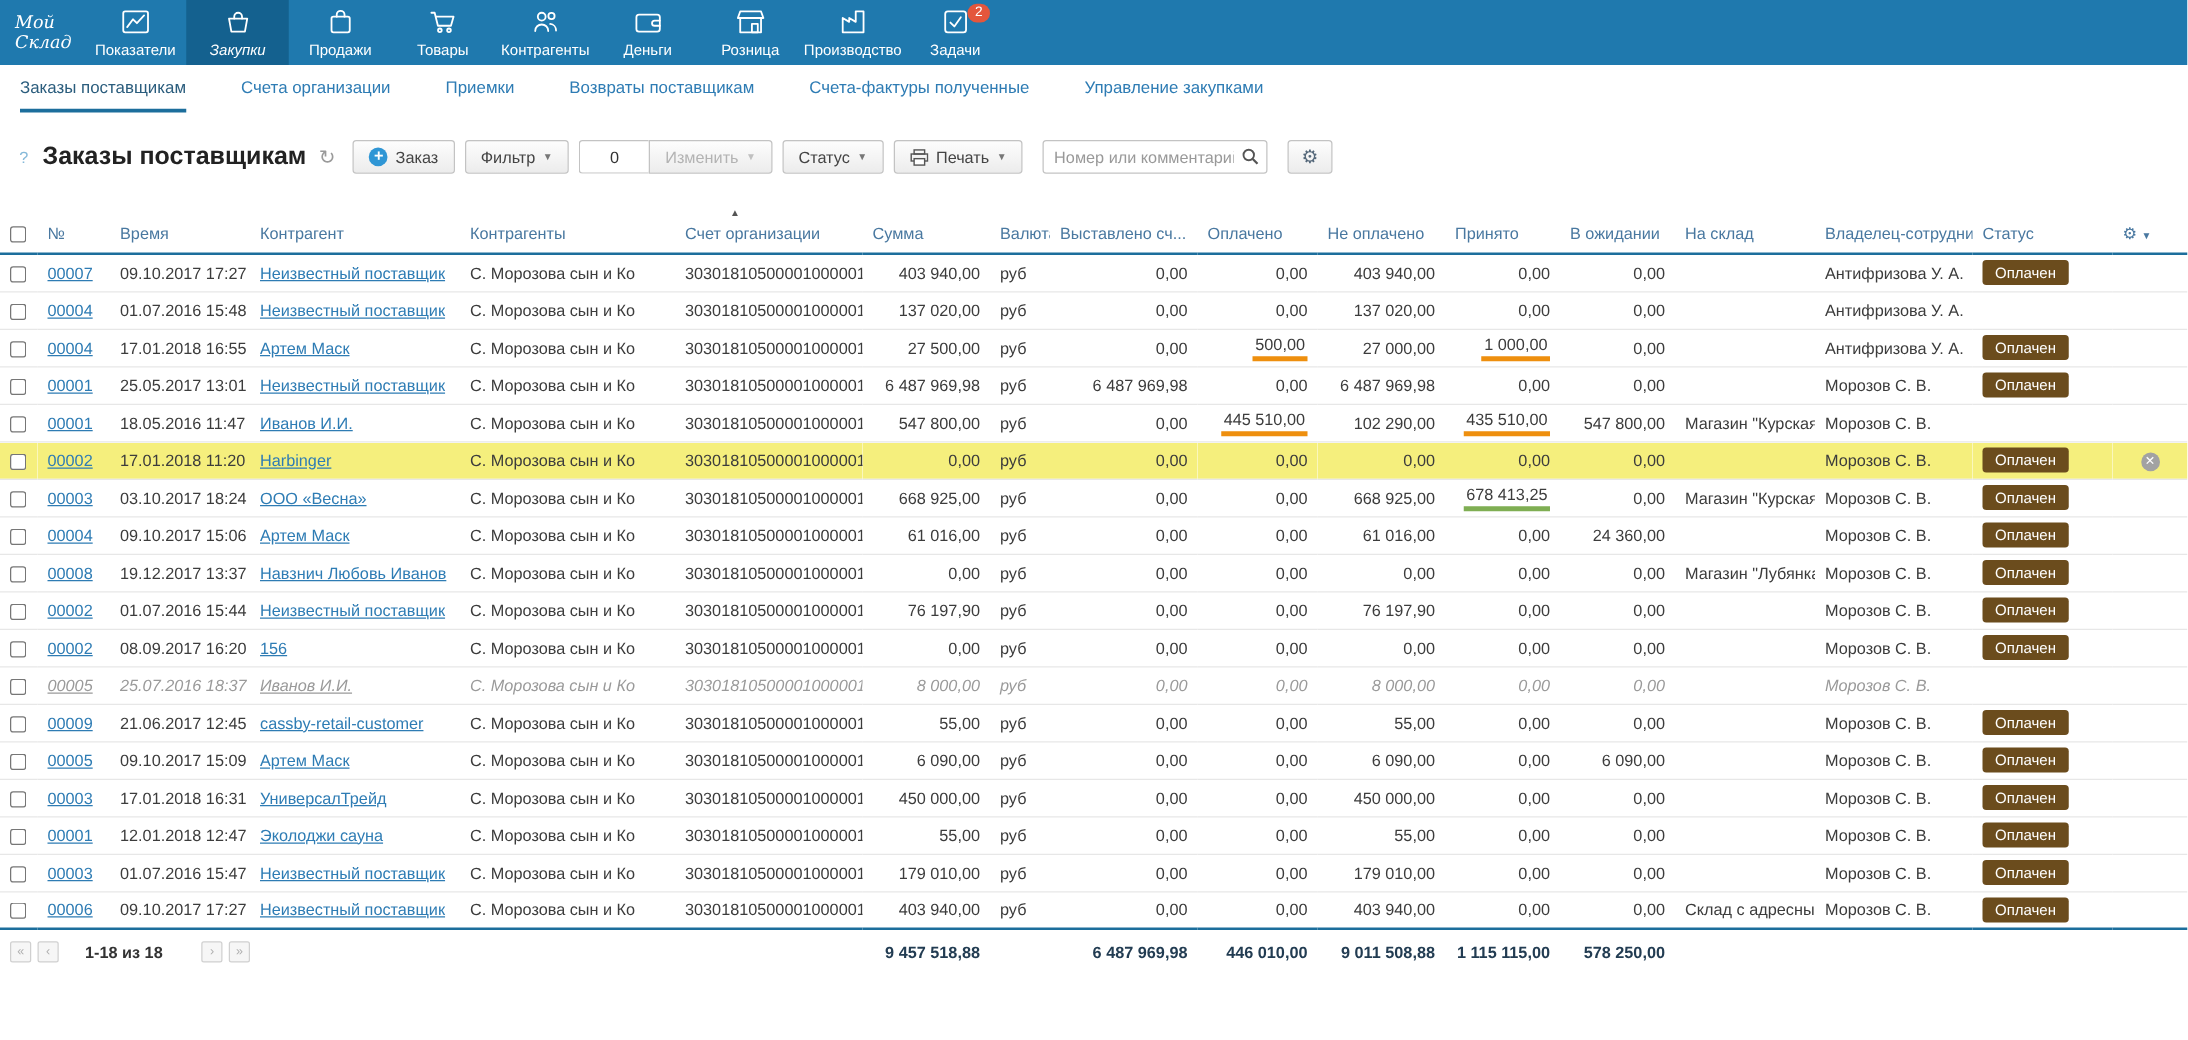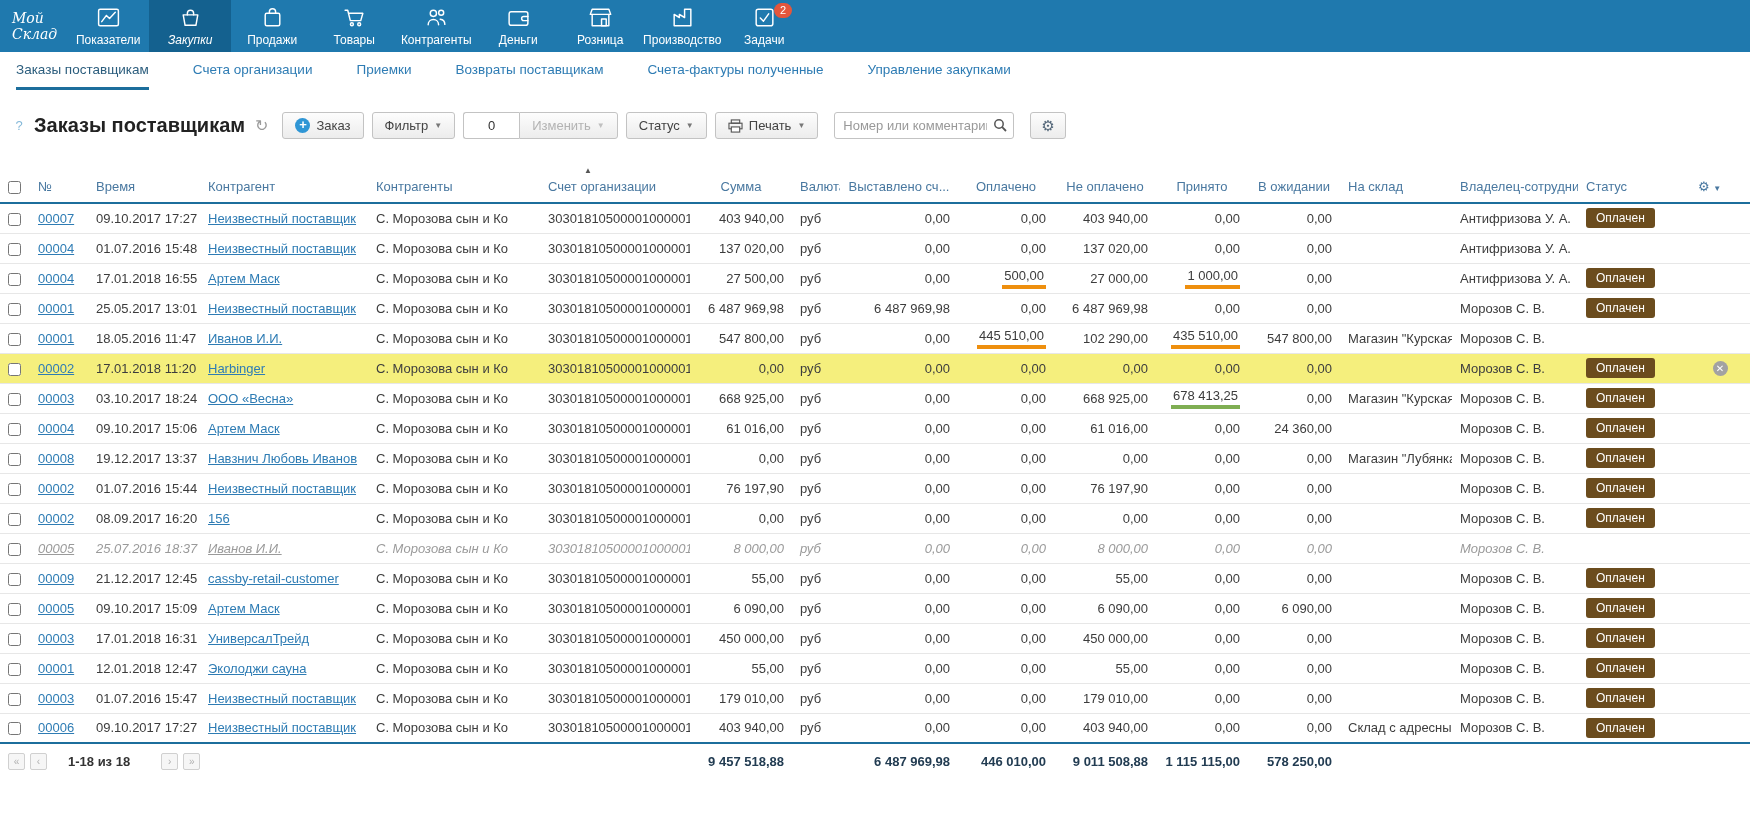--- a/index.html
+++ b/index.html
@@ -56,21 +56,21 @@
        padding:0 26px 0 8px;font-size:13px;color:#444;font-family:"Liberation Sans",sans-serif;}
   .search-input::placeholder{color:#999;}
   .search-icon{position:absolute;right:7px;top:6px;cursor:pointer;}
   .gear-btn{margin-left:8px;padding:0 10px;}
   .gear-icon{font-size:15px;color:#55687a;line-height:1;}
   
   .grid{width:1750px;table-layout:fixed;border-collapse:collapse;margin-top:10px;}
   .grid thead th{color:var(--header-text);font-weight:normal;font-size:13px;text-align:left;
        padding:14px 8px 8px 8px;border-bottom:2px solid var(--dark-border);white-space:nowrap;
        overflow:hidden;position:relative;vertical-align:bottom;}
-  .grid thead th.r{text-align:center;}
+  .grid thead th.r{text-align:left;}
   .sort-arrow{position:absolute;top:1px;left:44px;font-size:8px;color:#555;}
   .grid td{padding:0 8px;height:30px;border-bottom:1px solid #e7e7e7;white-space:nowrap;
        overflow:hidden;font-size:13px;color:#3c3c3c;}
   .grid td.r{text-align:right;}
   .grid a{color:var(--link);text-decoration:underline;cursor:pointer;}
   tr.highlight td{background:var(--highlight-row);}
   tr.dimmed td, tr.dimmed a{color:#9a9a9a;font-style:italic;}
   .badge{display:inline-block;background:var(--status-badge);color:#fff;font-size:12px;
        padding:3px 10px;border-radius:3px;cursor:pointer;}
   .close-icon{display:inline-block;width:15px;height:15px;border-radius:50%;background:#a2a2a2;
@@ -511,21 +511,21 @@
         <td class="r">0,00</td>
         <td class="r">0,00</td>
         <td></td>
         <td>Морозов С. В.</td>
         <td></td>
         <td style="text-align: center;"></td>
       </tr>
       <tr>
         <td><input type="checkbox" style=""></td>
         <td><a>00009</a></td>
-        <td>21.12.2017 12:45</td>
+        <td>21.06.2017 12:45</td>
         <td><a>cassby-retail-customer</a></td>
         <td>С. Морозова сын и Ко</td>
         <td>30301810500001000001</td>
         <td class="r">55,00</td>
         <td>руб</td>
         <td class="r">0,00</td>
         <td class="r">0,00</td>
         <td class="r">55,00</td>
         <td class="r">0,00</td>
         <td class="r">0,00</td>

